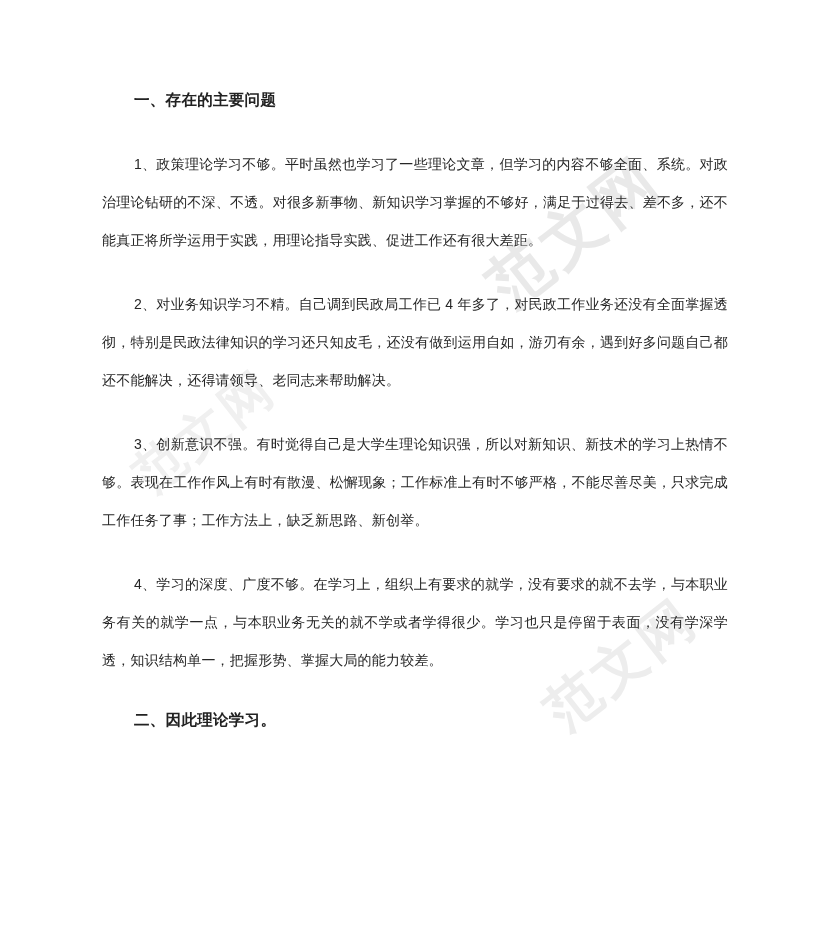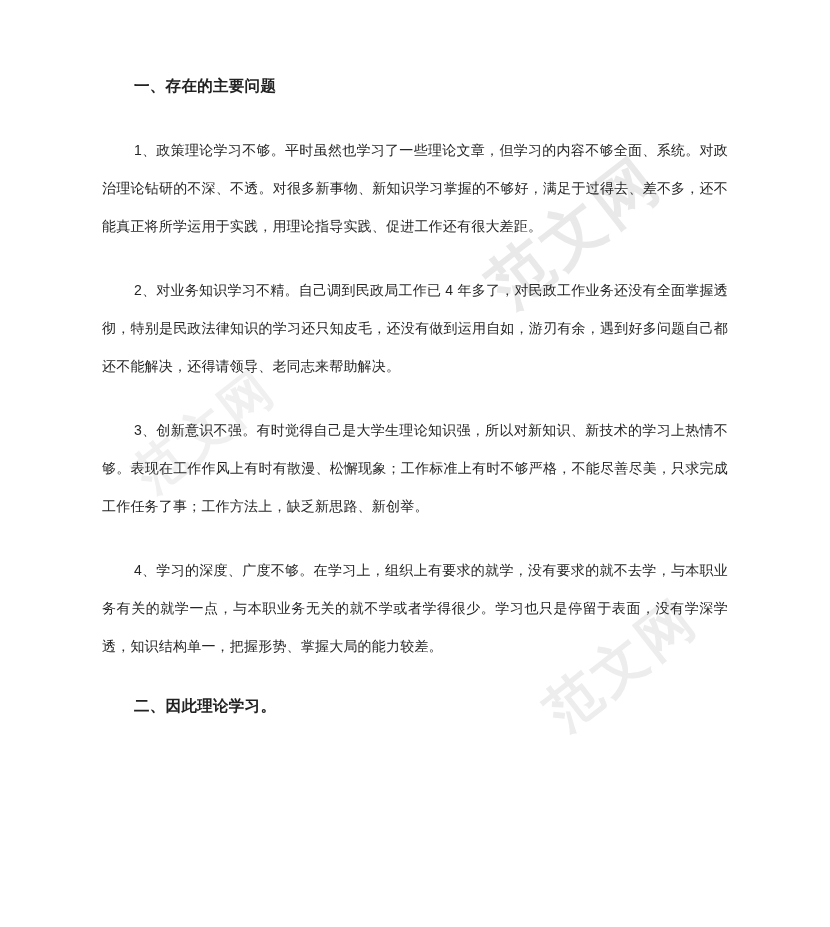--- a/index.html
+++ b/index.html
@@ -49,21 +49,21 @@
 
   #content {
     position: relative;
     z-index: 1;
     padding: 0;
   }
 
   .doc-body {
     position: absolute;
     left: 102px;
-    top: 71px;
+    top: 85px;
     width: 626px;
   }
 
   .heading {
     font-size: 15.5px;
     font-weight: 700;
     color: #222222;
     line-height: 30px;
     margin: 0 0 30px 0;
     text-indent: 32px;

